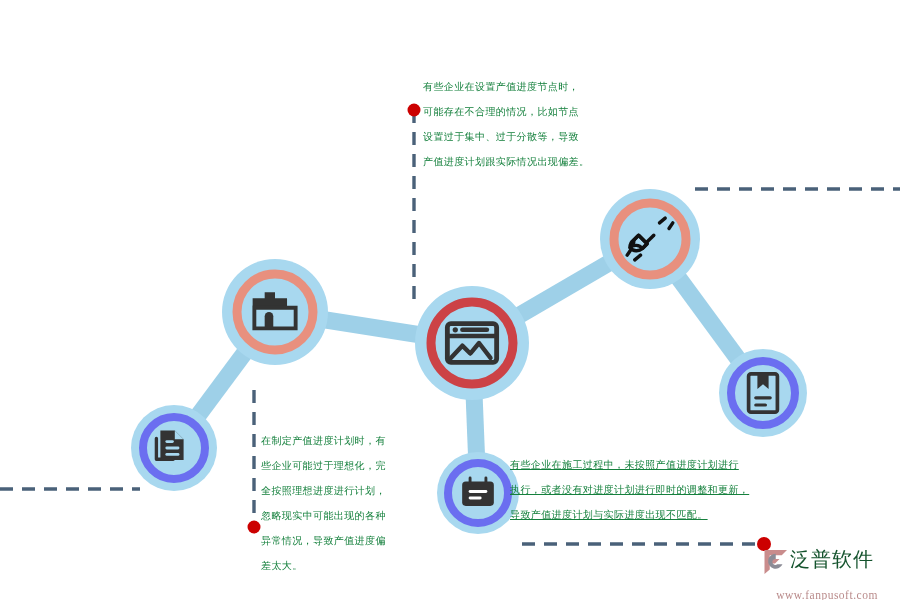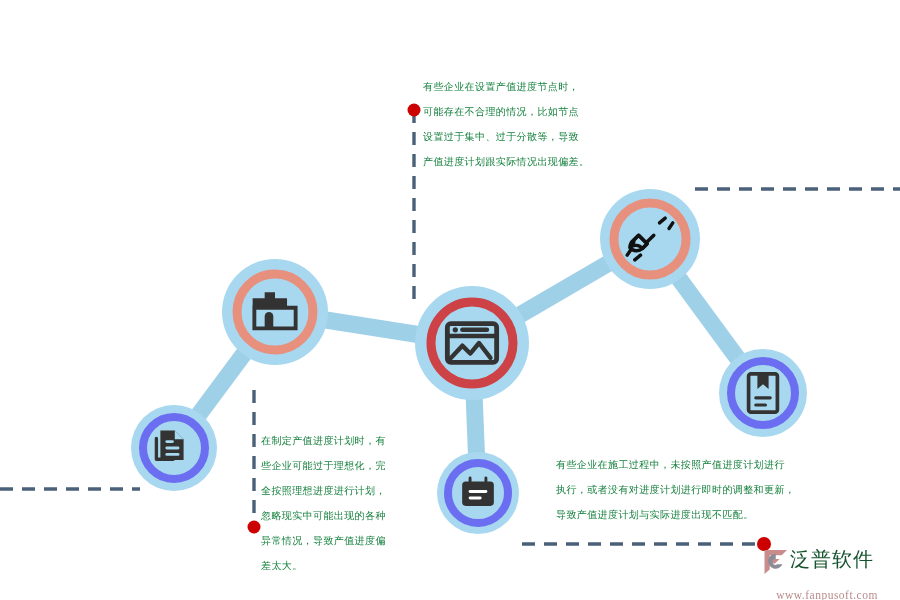--- a/index.html
+++ b/index.html
@@ -38,23 +38,24 @@
     top: 74px;
     width: 240px;
   }
   #text-left {
     left: 261px;
     top: 420px;
     width: 172px;
     margin-top: 8px;
   }
   #text-bottom-right {
-    left: 556px;
+    left: 510px;
     top: 452px;
     width: 330px;
+    text-decoration: underline;
   }
 
   
   #watermark {
     position: absolute;
     left: 760px;
     top: 543px;
     width: 134px;
     height: 50px;
   }

